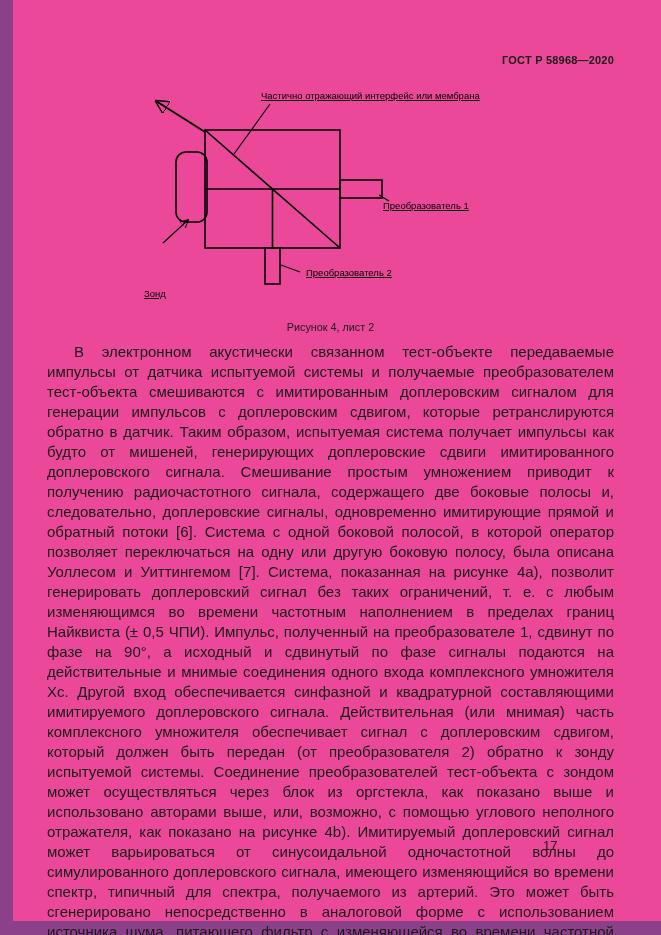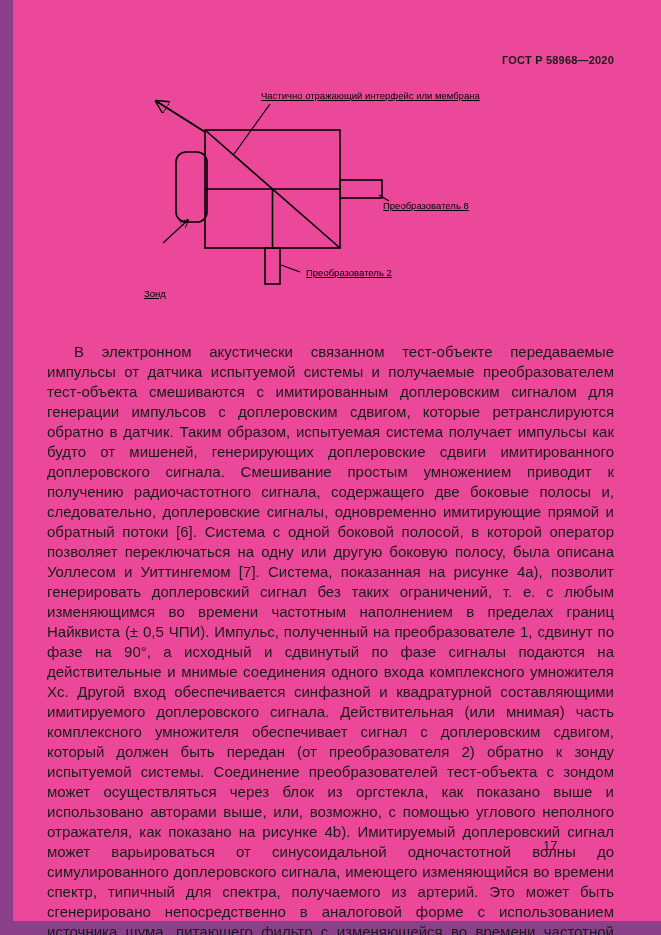--- a/index.html
+++ b/index.html
@@ -99,23 +99,24 @@
 
       <line x1="75" y1="44" x2="26" y2="13" stroke-width="2" marker-end="url(#arrow)"></line>
 
       <line x1="140" y1="16" x2="104" y2="66" stroke-width="1.2"></line>
       <line x1="259" y1="113" x2="249" y2="107" stroke-width="1.2"></line>
       <line x1="170" y1="184" x2="151" y2="177" stroke-width="1.2"></line>
       <line x1="33" y1="155" x2="58" y2="132" stroke-width="1.2" marker-end="url(#arrow)"></line>
     </svg>
 
     <span class="fig-label lbl-membrane">Частично отражающий интерфейс или мембрана</span>
-    <span class="fig-label lbl-transducer1">Преобразователь 8</span>
+    <span class="fig-label lbl-transducer1">Преобразователь 1</span>
     <span class="fig-label lbl-transducer2">Преобразователь 2</span>
     <span class="fig-label lbl-probe">Зонд</span>
   </div>
 
+  <div class="fig-number">Рисунок 4, лист 2</div>
 
   <div class="body-text">В электронном акустически связанном тест-объекте передаваемые импульсы от датчика испытуемой системы и получаемые преобразователем тест-объекта смешиваются с имитированным доплеровским сигналом для генерации импульсов с доплеровским сдвигом, которые ретранслируются обратно в датчик. Таким образом, испытуемая система получает импульсы как будто от мишеней, генерирующих доплеровские сдвиги имитированного доплеровского сигнала. Смешивание простым умножением приводит к получению радиочастотного сигнала, содержащего две боковые полосы и, следовательно, доплеровские сигналы, одновременно имитирующие прямой и обратный потоки [6]. Система с одной боковой полосой, в которой оператор позволяет переключаться на одну или другую боковую полосу, была описана Уоллесом и Уиттингемом [7]. Система, показанная на рисунке 4а), позволит генерировать доплеровский сигнал без таких ограничений, т. е. с любым изменяющимся во времени частотным наполнением в пределах границ Найквиста (± 0,5 ЧПИ). Импульс, полученный на преобразователе 1, сдвинут по фазе на 90°, а исходный и сдвинутый по фазе сигналы подаются на действительные и мнимые соединения одного входа комплексного умножителя Хс. Другой вход обеспечивается синфазной и квадратурной составляющими имитируемого доплеровского сигнала. Действительная (или мнимая) часть комплексного умножителя обеспечивает сигнал с доплеровским сдвигом, который должен быть передан (от преобразователя 2) обратно к зонду испытуемой системы. Соединение преобразователей тест-объекта с зондом может осуществляться через блок из оргстекла, как показано выше и использовано авторами выше, или, возможно, с помощью углового неполного отражателя, как показано на рисунке 4b). Имитируемый доплеровский сигнал может варьироваться от синусоидальной одночастотной волны до симулированного доплеровского сигнала, имеющего изменяющийся во времени спектр, типичный для спектра, получаемого из артерий. Это может быть сгенерировано непосредственно в аналоговой форме с использованием источника шума, питающего фильтр с изменяющейся во времени частотной характеристикой [8], или в цифровой форме [9], за которой следует цифроаналоговый преобразователь. Чтобы оценить реакцию тестируемой системы на сигналы помех, доплеровские сигналы с более высокой амплитудой могут быть добавлены к сигналам, имитирующим сигналы крови. Очевидно, что имитатор доплеровского сигнала должен генерировать паразитные сигналы на гораздо более низком уровне, чем те, которые ожидаются от испытуемой системы.</div>
 
   <div class="page-number">17</div>
 
 </div>
 
 </body></html>

